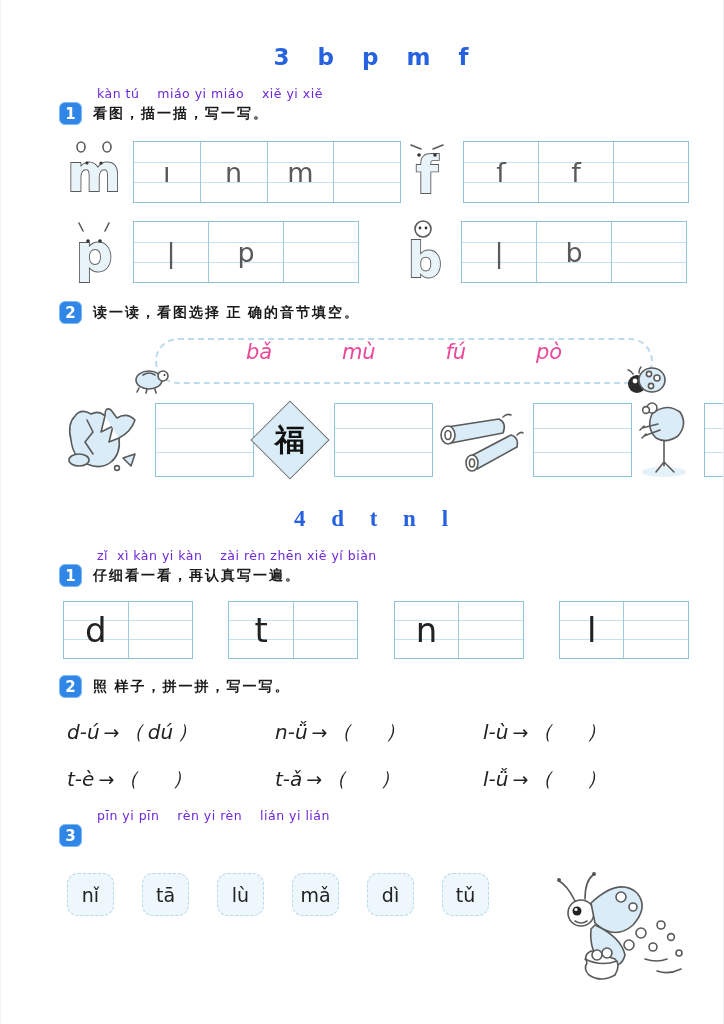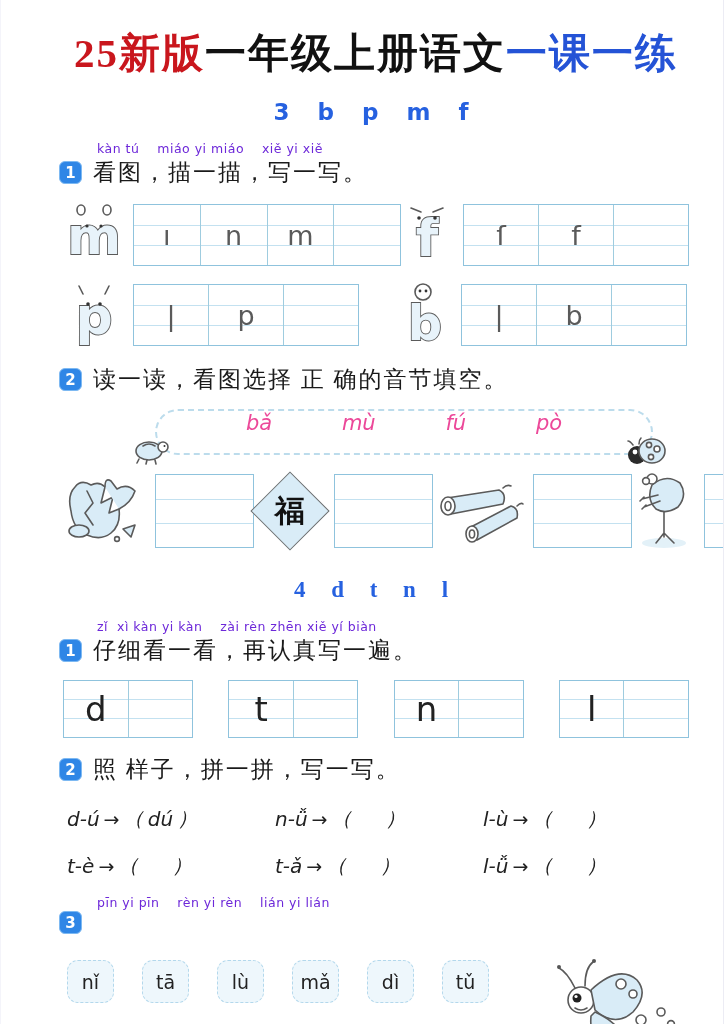--- a/index.html
+++ b/index.html
@@ -23,21 +23,21 @@
     font-weight:700; font-size:23px; color:#2661e0; letter-spacing:10px; margin-top:18px; }
 
   
   .ex { margin-top:16px; }
   .pinyin { font-family:"DejaVu Sans","Liberation Sans",sans-serif; font-size:12.5px; color:#6d28d9;
     margin-left:38px; white-space:pre; letter-spacing:0.5px; }
   .ex-line { display:flex; align-items:center; gap:11px; margin-top:1px; }
   .badge { width:23px; height:23px; border-radius:6px; background:#2f86e6;
     border:1.5px solid #7db9f2; color:#ffffff; font-family:"DejaVu Sans",sans-serif;
     font-weight:700; font-size:15px; display:flex; align-items:center; justify-content:center; flex:0 0 auto; }
-  .ex-text { font-size:23px; font-weight:400; letter-spacing:2px; }
+  .ex-text { font-size:14px; font-weight:700; letter-spacing:2px; }
 
   
   .fourline { position:relative; border:1.5px solid #8fc3dd; background:#ffffff; }
   .fourline .innerlines { position:absolute; inset:0; pointer-events:none; }
   .fourline .innerlines::before,
   .fourline .innerlines::after { content:""; position:absolute; left:0; right:0; border-top:1px solid #c3e1f0; }
   .fourline .innerlines::before { top:33%; }
   .fourline .innerlines::after  { top:66%; }
   .cells { position:relative; display:flex; height:100%; }
   .wcell { flex:1; border-right:1px solid #9fccdf; display:flex; align-items:center; justify-content:center;
@@ -90,23 +90,20 @@
 
   svg .ln { stroke:#5a5a5a; fill:none; stroke-width:1.6; stroke-linecap:round; stroke-linejoin:round; }
   svg .fill-blue { fill:#d9ecf7; }
   svg .fill-white { fill:#ffffff; }
 </style>
 </head>
 <body>
 
 <div class="page">
 
-  <div class="main-title">
-    <span class="t-red">25</span><span class="t-red">新版</span><span class="t-black">一年级上册语文</span><span class="t-blue">一课一练</span>
-  </div>
 
   <div class="sec-head">3 b p m f</div>
 
   <div class="ex">
     <div class="pinyin">kàn tú    miáo yi miáo    xiě yi xiě</div>
     <div class="ex-line">
       <div class="badge">1</div>
       <div class="ex-text">看图，描一描，写一写。</div>
     </div>
 

